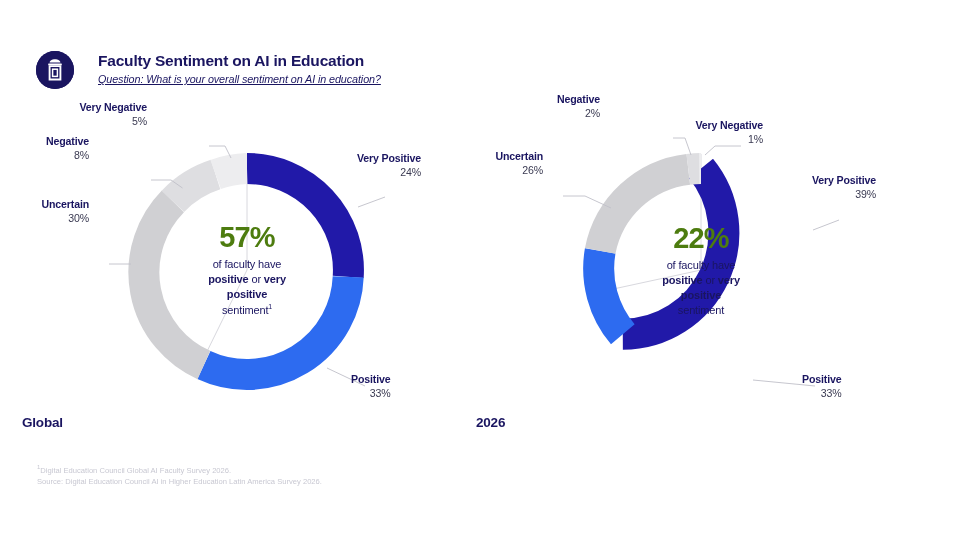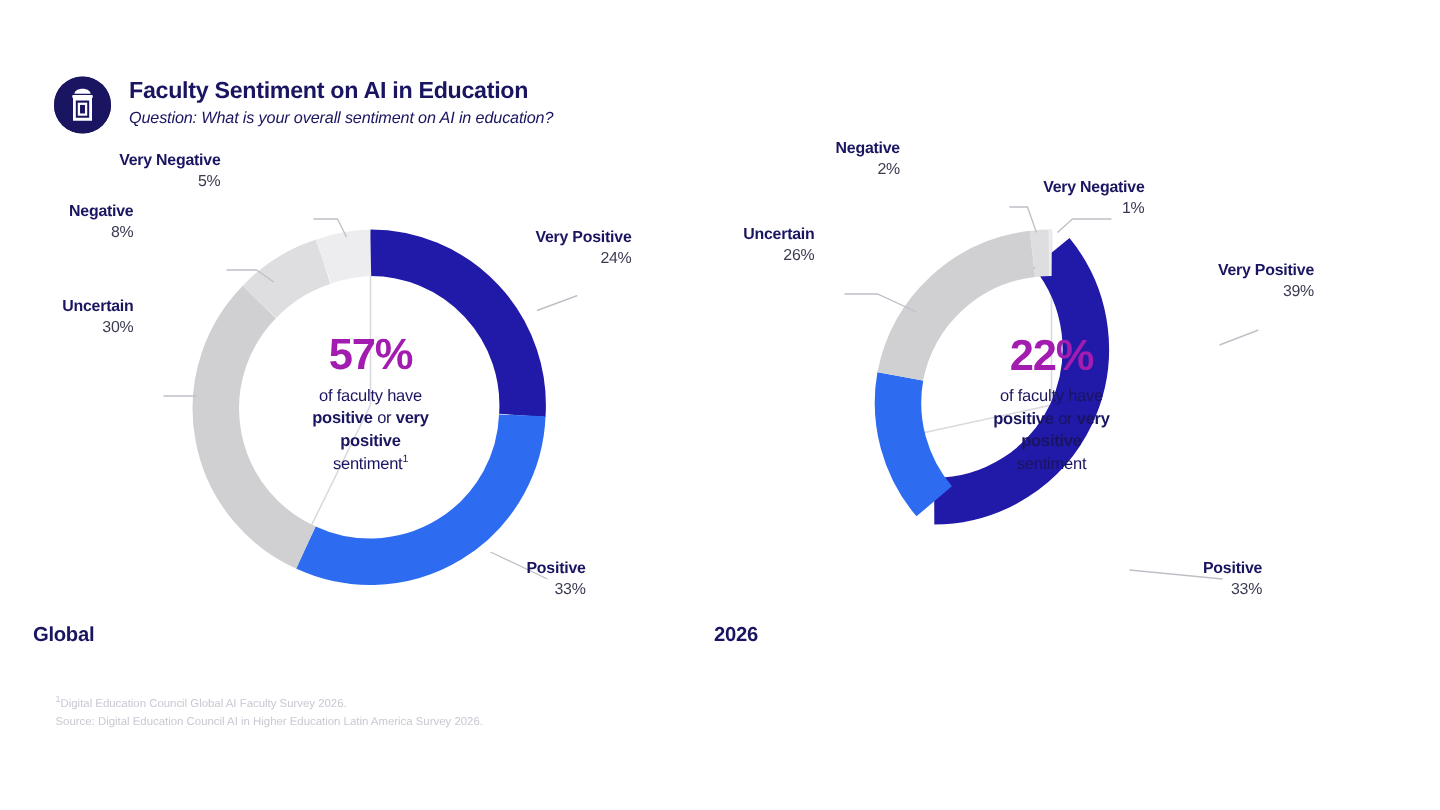--- a/index.html
+++ b/index.html
@@ -16,21 +16,21 @@
     color: #1a1560;
   }
 
   
   .header {
     position: absolute;
     left: 36px;
     top: 50px;
     display: flex;
     align-items: flex-start;
-    gap: 12px;
+    gap: 24px;
   }
   .logo-circle {
     width: 38px;
     height: 38px;
     border-radius: 50%;
     background: #1a1560;
     flex: 0 0 auto;
     position: relative;
     margin-top: 1px;
   }
@@ -44,20 +44,21 @@
     line-height: 1.25;
     white-space: nowrap;
   }
   .header-sub {
     font-size: 10.8px;
     font-style: italic;
     color: #1a1560;
     margin-top: 3px;
     white-space: nowrap;
     letter-spacing: -0.1px;
+    text-decoration: underline;
   }
 
   
   .panel {
     position: absolute;
     top: 96px;
     width: 450px;
     height: 360px;
   }
   .panel-left  { left: 22px; }
@@ -79,21 +80,21 @@
     left: 50%;
     top: 50%;
     transform: translate(-50%, -50%);
     width: 150px;
     text-align: center;
     pointer-events: none;
   }
   .center-big {
     font-size: 29px;
     font-weight: bold;
-    color: #a21caf;
+    color: #4d7c0f;
     letter-spacing: -0.8px;
     line-height: 1.05;
     text-align: center;
   }
   .center-sub {
     font-size: 11px;
     color: #1a1560;
     line-height: 1.35;
     margin-top: 5px;
     letter-spacing: -0.15px;

